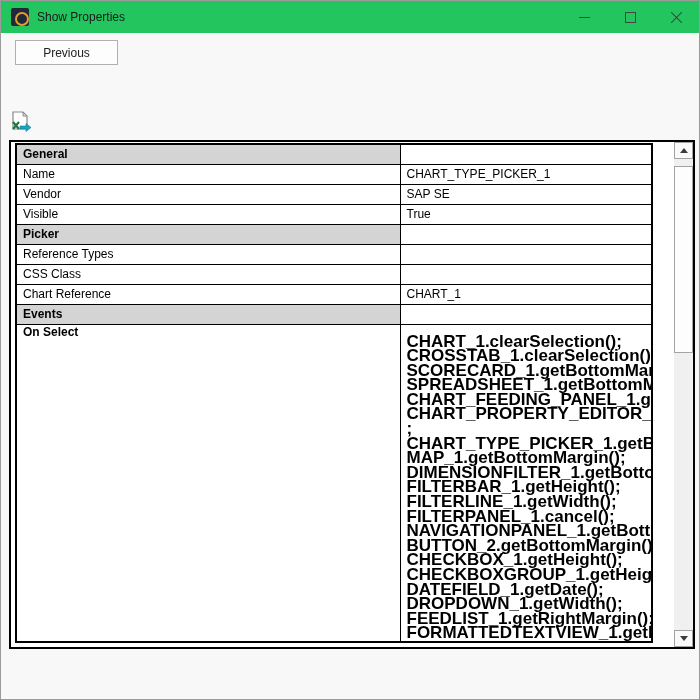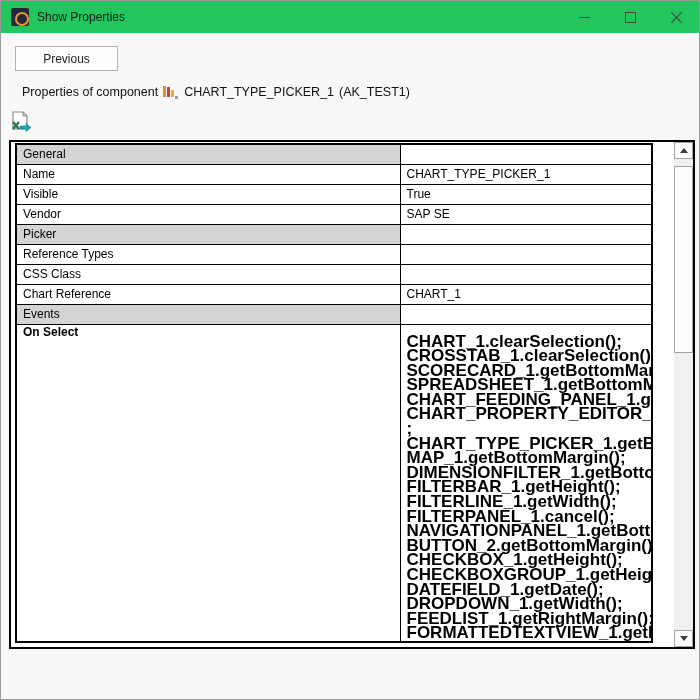--- a/index.html
+++ b/index.html
@@ -11,40 +11,40 @@
   
   .titlebar { position:absolute; top:0; left:0; right:0; height:32px; background:#22c55e; display:flex; align-items:center; }
   .app-icon { width:18px; height:18px; margin-left:10px; background:#232838; border-radius:2px; position:relative; flex:0 0 auto; }
   .app-icon::after { content:""; position:absolute; left:4px; top:4px; width:10px; height:10px; border:2.5px solid #e29e2f; border-radius:50%; }
   .window-title { margin-left:8px; font-size:12px; color:#1a1a1a; }
   .win-controls { position:absolute; right:0; top:0; height:32px; display:flex; }
   .win-btn { width:46px; height:32px; display:flex; align-items:center; justify-content:center; cursor:default; }
   .win-btn svg { display:block; }
   
   .btn { position:absolute; background:#fdfdfd; border:1px solid #b0b0b0; font-size:12px; color:#222; display:flex; align-items:center; justify-content:center; cursor:default; }
-  .btn-previous { left:14px; top:45px; width:103px; height:25px; }
+  .btn-previous { left:14px; top:39px; width:103px; height:25px; }
   .btn-next { right:22px; top:45px; width:88px; height:25px; }
   
   .component-header { position:absolute; left:21px; top:84px; font-size:12.5px; color:#111; display:flex; align-items:center; gap:5px; white-space:pre; }
   .chart-icon { width:16px; height:14px; position:relative; display:inline-block; }
   .chart-icon i { position:absolute; bottom:2px; width:3px; }
   .chart-icon .b1 { left:0;  height:11px; background:#df8f35; }
   .chart-icon .b2 { left:4px; height:10px; background:#c4452c; }
   .chart-icon .b3 { left:8px; height:7px;  background:#e2b33c; }
   .chart-icon .b4 { left:12px; height:3px; background:#9aa0a6; bottom:0; }
   
   .export-icon { position:absolute; left:8px; top:109px; width:24px; height:24px; cursor:default; }
   
   .properties-panel {
     position:absolute; left:8px; top:139px; width:686px; height:509px;
     background:#ffffff; border:2px solid #000; overflow:hidden;
   }
   table.props { border-collapse:collapse; position:absolute; left:4px; top:1px; width:636px; table-layout:fixed; background:#fff; border:2px solid #000; }
   table.props td { border:1px solid #000; font-size:12px; color:#000; padding:0 6px; height:20px; overflow:hidden; white-space:nowrap; }
-  table.props tr.section td.label-cell { background:#d4d4d4; font-weight:normal; }
+  table.props tr.section td.label-cell { background:#d4d4d4; font-weight:bold; }
   table.props tr.tall td { vertical-align:top;font-weight:bold; }
   .code-lines { font-size:17px; line-height:14.6px; padding-top:10px; white-space:pre-line; }
   
   .vscrollbar { position:absolute; top:0; right:0; width:19px; height:505px; background:#f0f0f0; }
   .scroll-btn { position:absolute; left:0; width:19px; height:17px; background:#fafafa; border:1px solid #a3a3a3; display:flex; align-items:center; justify-content:center; }
   .scroll-btn.up { top:0; }
   .scroll-btn.down { bottom:0; }
   .tri-up { width:0; height:0; border-left:4px solid transparent; border-right:4px solid transparent; border-bottom:5px solid #3c3c3c; }
   .tri-down { width:0; height:0; border-left:4px solid transparent; border-right:4px solid transparent; border-top:5px solid #3c3c3c; }
   .scroll-thumb { position:absolute; left:0; top:24px; width:19px; height:187px; background:#fdfdfd; border:1px solid #a3a3a3; }
@@ -79,26 +79,20 @@
           <svg width="11" height="11" viewBox="0 0 11 11">
               <path d="M0 0 L11 11 M11 0 L0 11" stroke="#444" stroke-width="1.1"></path>
             </svg>
         </span>
       </div>
     </div>
   </div>
 
   <div class="btn btn-previous">Previous</div>
 
-  <div class="component-header">
-    <span>Properties of component</span>
-    <span class="chart-icon"><i class="b1"></i><i class="b2"></i><i class="b3"></i><i class="b4"></i></span>
-    <span>CHART_TYPE_PICKER_1</span>
-    <span>(AK_TEST1)</span>
-  </div>
 
   <div class="export-icon">
     <svg width="24" height="24" viewBox="0 0 24 24">
       <path d="M4 2 H14 L18 6 V19 H4 Z" fill="#ffffff" stroke="#8a8a8a" stroke-width="1.2"></path>
       <path d="M14 2 L14 6 L18 6 Z" fill="#dcdcdc" stroke="#8a8a8a" stroke-width="1"></path>
       <path d="M4 12 L10 19 M10 12 L4 19" stroke="#217346" stroke-width="2.2"></path>
       <path d="M11 16 h6 v-2.5 l5 4 -5 4 v-2.5 h-6 Z" fill="#1ba3c2" stroke="#0e7d99" stroke-width="0.6"></path>
     </svg>
   </div>
 
@@ -111,26 +105,26 @@
       <tbody>
           <tr class="section">
             <td class="label-cell">General</td>
             <td class="value-cell"></td>
           </tr>
           <tr class="property">
             <td class="label-cell">Name</td>
             <td class="value-cell">CHART_TYPE_PICKER_1</td>
           </tr>
           <tr class="property">
+            <td class="label-cell">Vendor</td>
+            <td class="value-cell">SAP SE</td>
+          </tr>
+          <tr class="property">
             <td class="label-cell">Visible</td>
             <td class="value-cell">True</td>
-          </tr>
-          <tr class="property">
-            <td class="label-cell">Vendor</td>
-            <td class="value-cell">SAP SE</td>
           </tr>
           <tr class="section">
             <td class="label-cell">Picker</td>
             <td class="value-cell"></td>
           </tr>
           <tr class="property">
             <td class="label-cell">Reference Types</td>
             <td class="value-cell"></td>
           </tr>
           <tr class="property">

